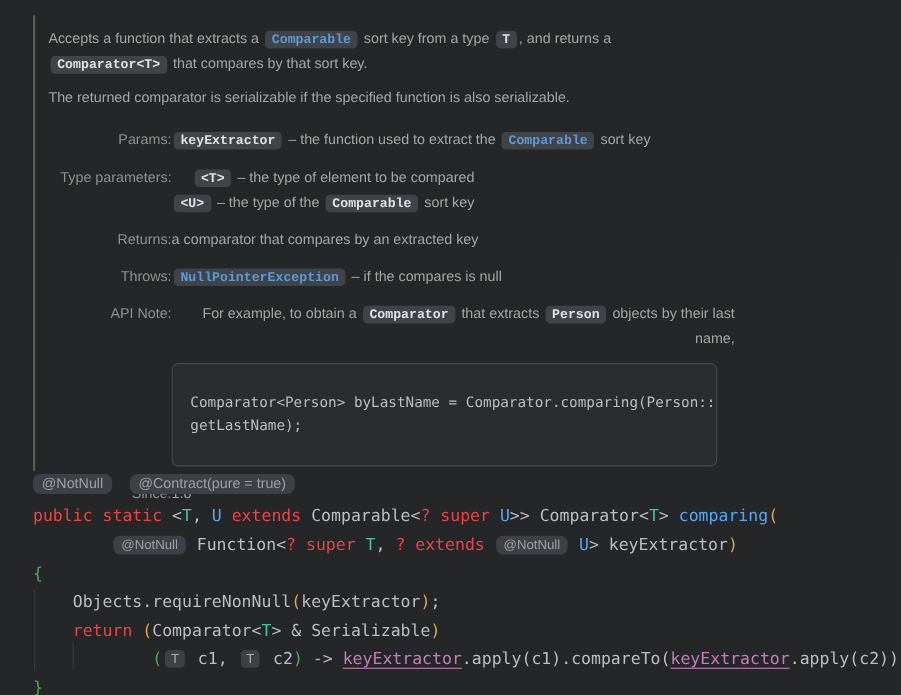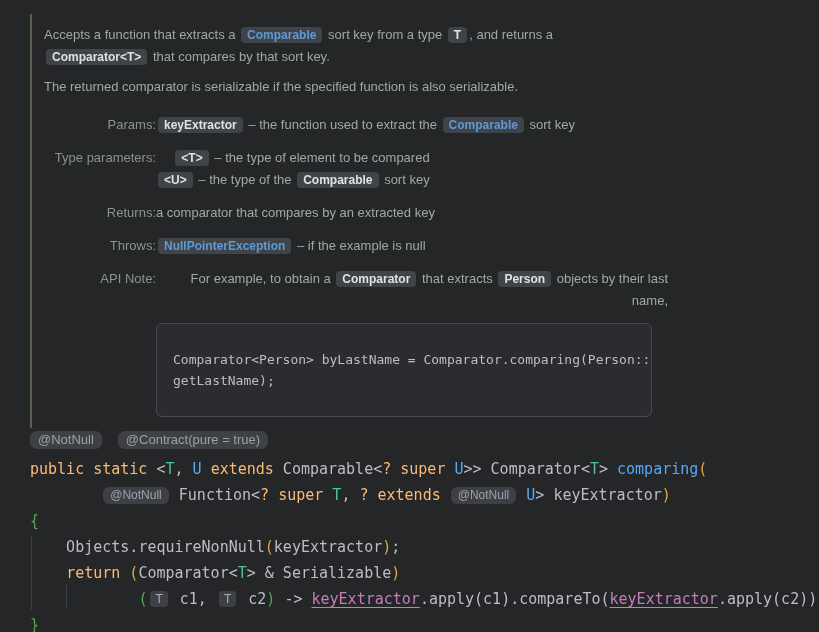--- a/index.html
+++ b/index.html
@@ -19,21 +19,21 @@
   .doc-p{margin:0;}
   .doc-p1{width:560px;}
   .doc-p2{margin-top:8px;width:700px;}
   .doc-rows{margin-top:16px;}
   .doc-row{display:flex;margin-bottom:11px;text-align:right;}
   .doc-label{width:112px;flex:0 0 112px;color:#8D938D;}
   .doc-value{max-width:512px;}
   .doc-line{min-height:22px;}
   
   .tk-chip,.tk-link{
-    font-family:Liberation Sans, sans-serif;
+    font-family:Liberation Mono, monospace;
     font-weight:bold;font-size:12px;
     background:#404348;border-radius:4px;
     padding:1px 6px;margin:0 2px;
     white-space:nowrap;
   }
   .tk-chip{color:#DFE1E5;}
   .tk-link{color:#5B9BD8;}
   .api-code-box{
     margin:8px 0 14px 112px;width:462px;
     background:#2A2C30;border:1px solid #47494E;border-radius:6px;
@@ -50,21 +50,21 @@
   }
   .ann-row{height:19px;line-height:19px;margin-bottom:6px;}
   .ann-chip{
     display:inline-block;
     font-family:"Liberation Sans",sans-serif;font-size:13px;line-height:16px;
     color:#9CA0A8;background:#3E4045;border-radius:7px;
     padding:1px 8px;margin-right:7px;vertical-align:top;
   }
   .code-line{white-space:pre;height:26px;}
   .tk-p  {color:#BCBEC4;}
-  .tk-kw {color:#fdba74;}
+  .tk-kw {color:#ef4444;}
   .tk-tp {color:#4AC49B;}
   .tk-tpu{color:#56A8F5;}
   .tk-m  {color:#56A8F5;}
   .tk-y  {color:#E3A44F;}
   .tk-g  {color:#55A857;}
   .tk-it {color:#BCBEC4;}
   .tk-prm{color:#C77DBB;text-decoration:underline;text-underline-offset:3px;}
   .tk-ann{
     display:inline-block;
     font-family:"Liberation Sans",sans-serif;font-size:12px;line-height:15px;
@@ -105,21 +105,21 @@
       </div>
     </div>
 
     <div class="doc-row">
       <div class="doc-label">Returns:</div>
       <div class="doc-value"><span class="tk-t">a comparator that compares by an extracted key</span></div>
     </div>
 
     <div class="doc-row">
       <div class="doc-label">Throws:</div>
-      <div class="doc-value"><span class="tk-link">NullPointerException</span><span class="tk-t"> – if the example is null</span></div>
+      <div class="doc-value"><span class="tk-link">NullPointerException</span><span class="tk-t"> – if the compares is null</span></div>
     </div>
 
     <div class="doc-row">
       <div class="doc-label">API Note:</div>
       <div class="doc-value"><span class="tk-t">For example, to obtain a </span><span class="tk-chip">Comparator</span><span class="tk-t"> that extracts </span><span class="tk-chip">Person</span><span class="tk-t"> objects by their last name,</span></div>
     </div>
 
     <div class="api-code-box"><div>Comparator&lt;Person&gt; byLastName = Comparator.comparing(Person::</div><div>getLastName);</div></div>
 
     <div class="doc-row">

